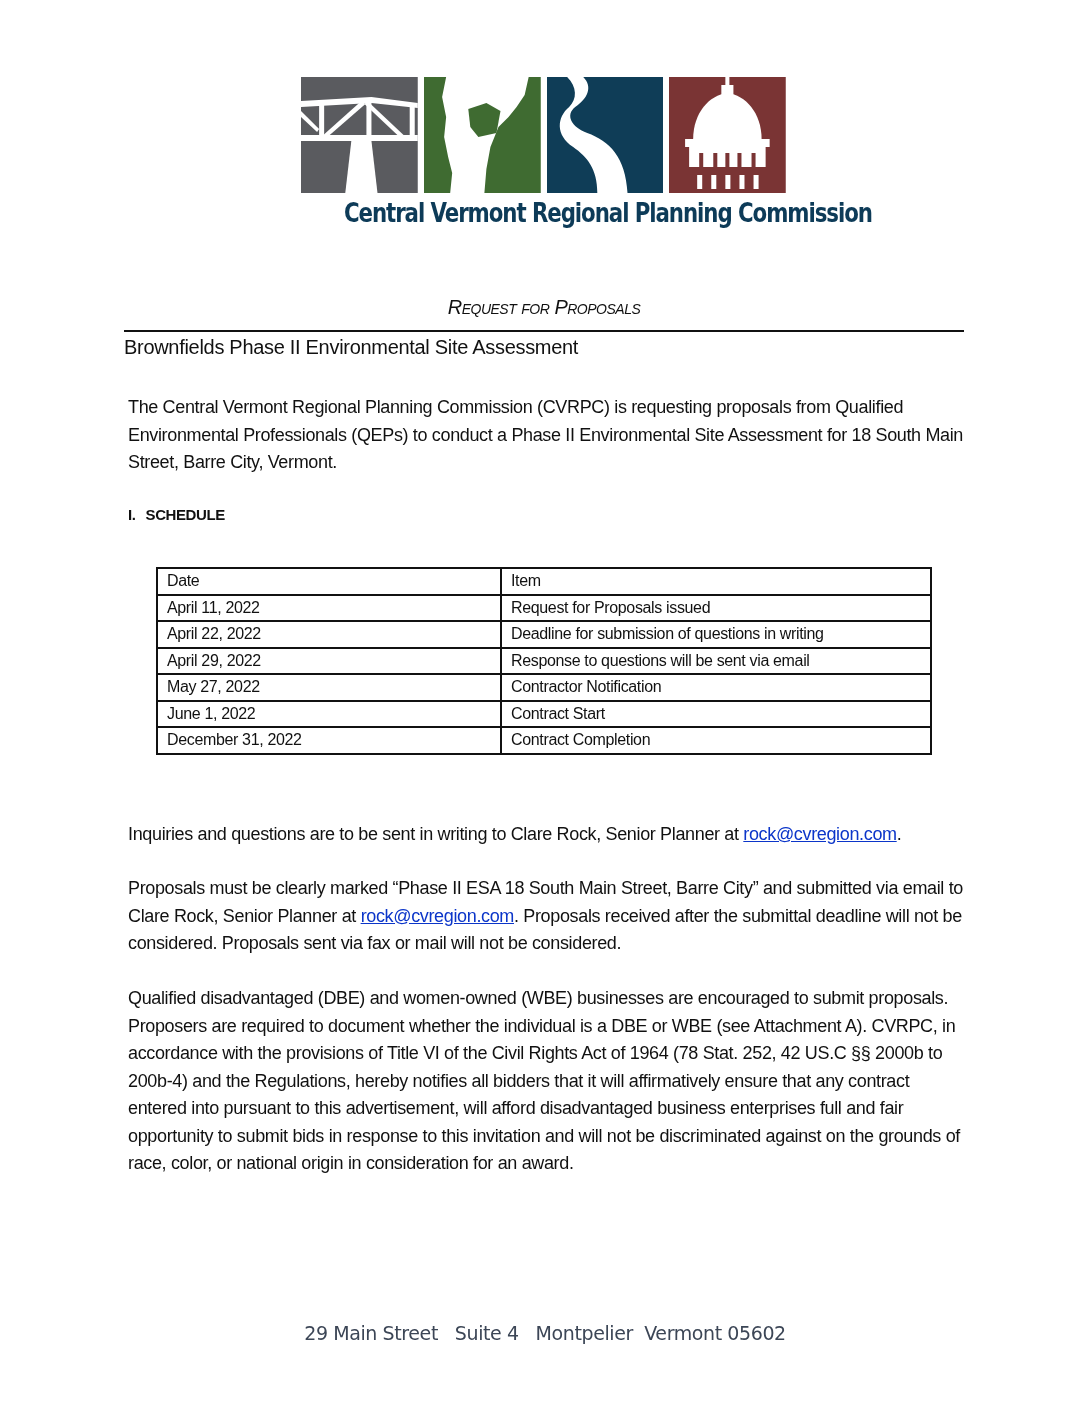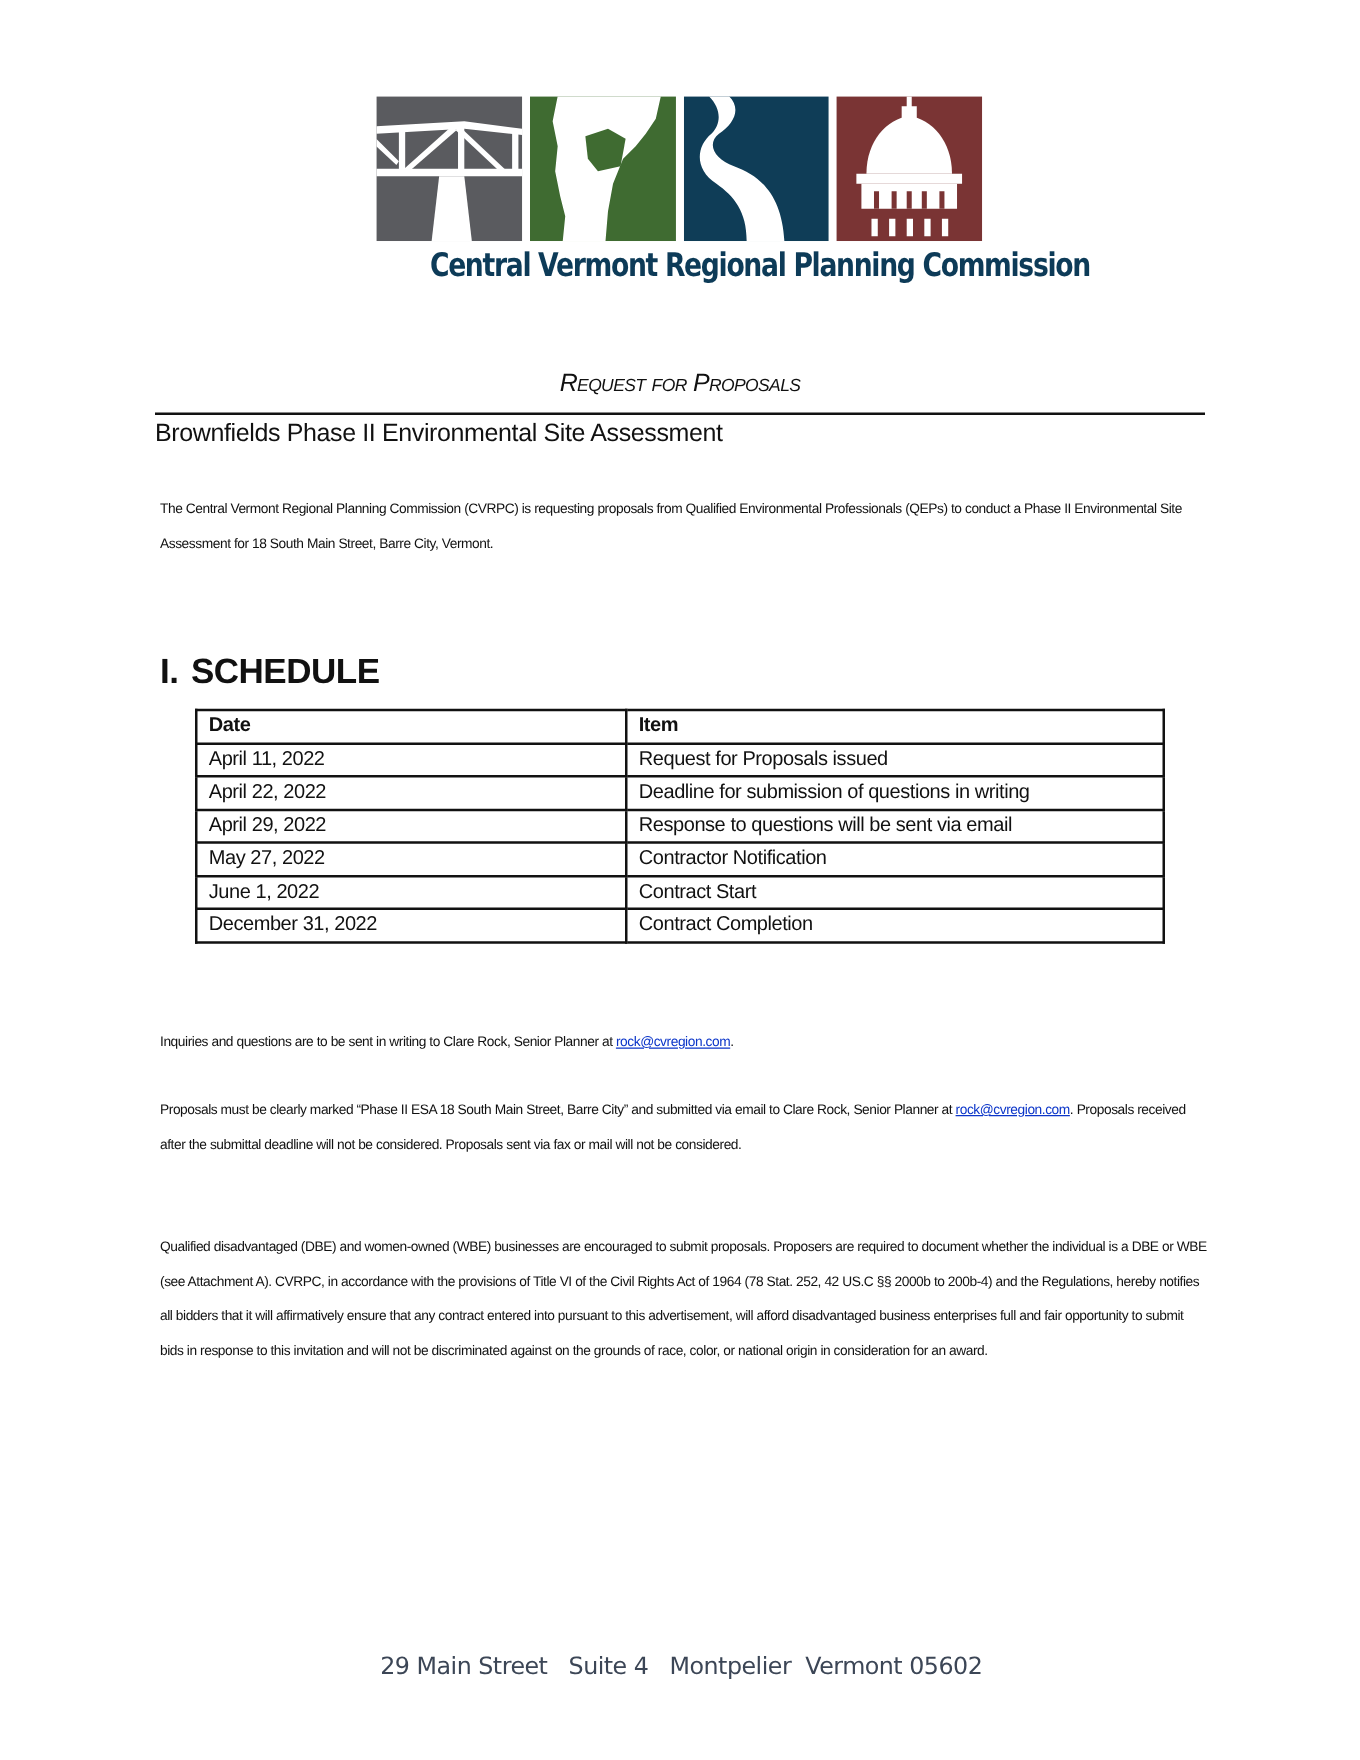--- a/index.html
+++ b/index.html
@@ -11,28 +11,28 @@
   .logo svg { display: block; width: 100%; height: 100%; }
   .logo-text { position: absolute; left: 300px; top: 198px; width: 488px; text-align: center;
                font-family: "DejaVu Sans", sans-serif; font-size: 26px; font-weight: bold;
                color: #0d3b58; letter-spacing: -1.3px; transform: scaleX(0.82); transform-origin: center; white-space: nowrap; }
 
   .title { position: absolute; left: 124px; top: 296px; width: 840px; text-align: center;
            font-size: 20px; font-variant: small-caps; letter-spacing: -0.5px; font-style: italic; }
   .title-rule { position: absolute; left: 124px; top: 330px; width: 840px; height: 0; border-top: 2px solid #111; }
   .subtitle { position: absolute; left: 124px; top: 336px; width: 840px; text-align: left; font-size: 20px; letter-spacing: -0.3px; }
 
-  .para { position: absolute; left: 128px; width: 840px; font-size: 11px; line-height: 27.5px; letter-spacing: -0.35px; }
+  .para { position: absolute; left: 128px; width: 840px; font-size: 18px; line-height: 27.5px; letter-spacing: -0.35px; }
   .p-intro { top: 394px; }
-  .section-h { position: absolute; left: 128px; top: 521px; font-size: 28px; font-weight: bold; letter-spacing: -0.4px; }
+  .section-h { position: absolute; left: 128px; top: 506px; font-size: 15px; font-weight: bold; letter-spacing: -0.4px; }
   .section-h .num { margin-right: 10px; }
 
   table.schedule { position: absolute; left: 156px; top: 567px; width: 776px; border-collapse: collapse; font-size: 16px; letter-spacing: -0.35px; }
   table.schedule td, table.schedule th { border: 2px solid #111; height: 24.5px; padding: 0 9px; text-align: left; vertical-align: middle; }
-  table.schedule th { font-weight: bold; }
+  table.schedule th { font-weight: normal; }
   table.schedule col.c1 { width: 344px; }
 
   .p-inq { top: 821px; }
   .p-props { top: 875px; }
   .p-dbe { top: 985px; }
   a.email { color: #0b35c9; text-decoration: underline; }
 
   .footer { position: absolute; left: 290px; top: 1320px; width: 510px; text-align: center;
             font-family: "DejaVu Sans", sans-serif; font-size: 19px; line-height: 27px; color: #3c4656; letter-spacing: -0.4px; }
 </style>

